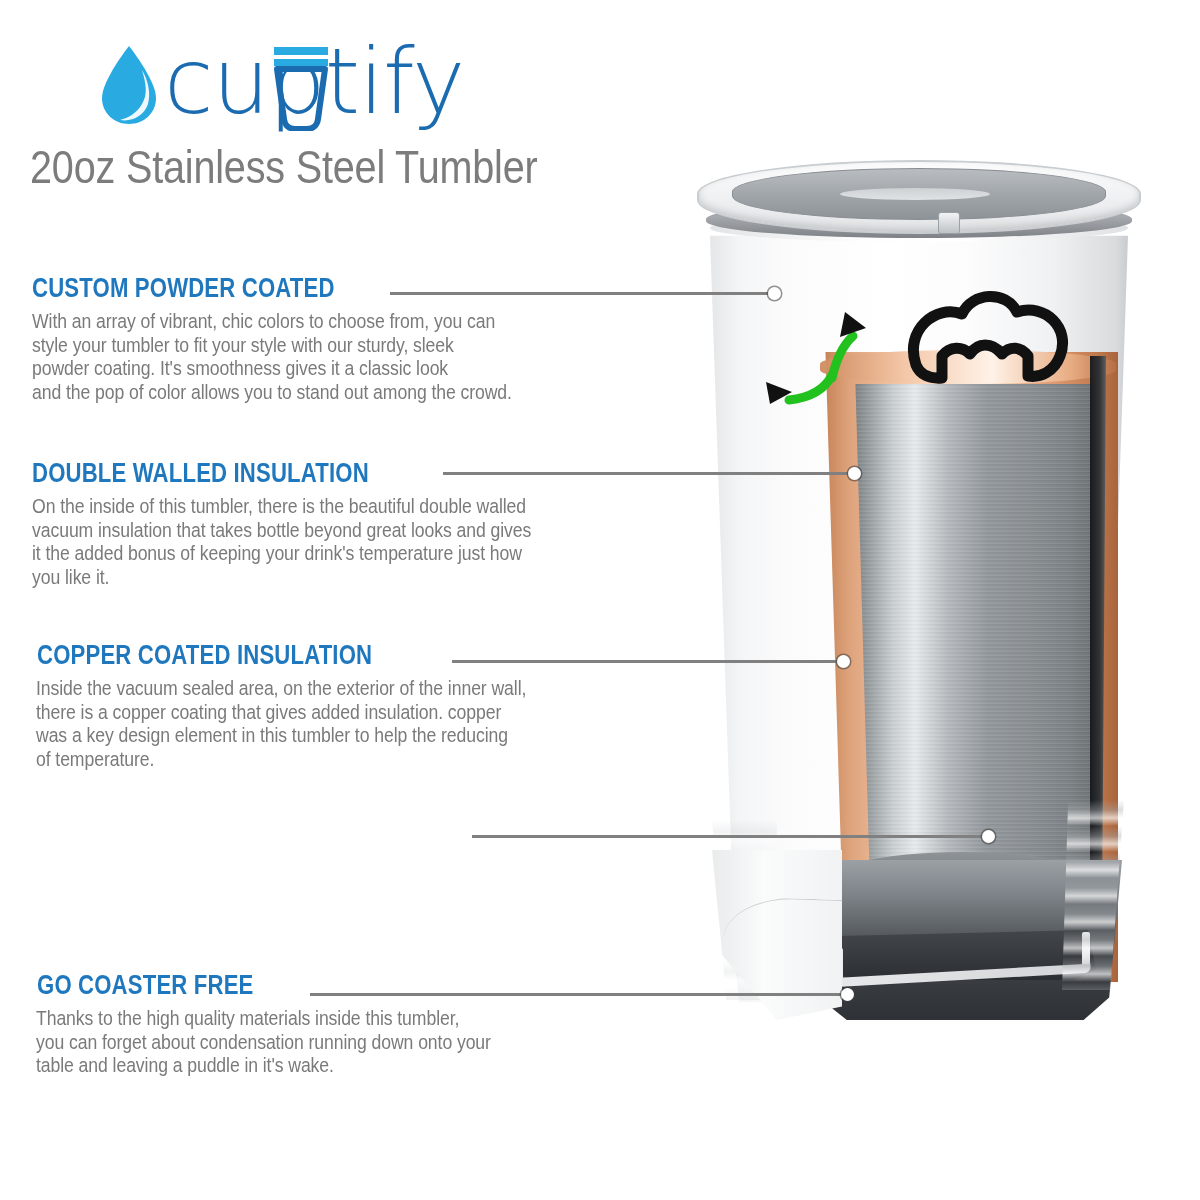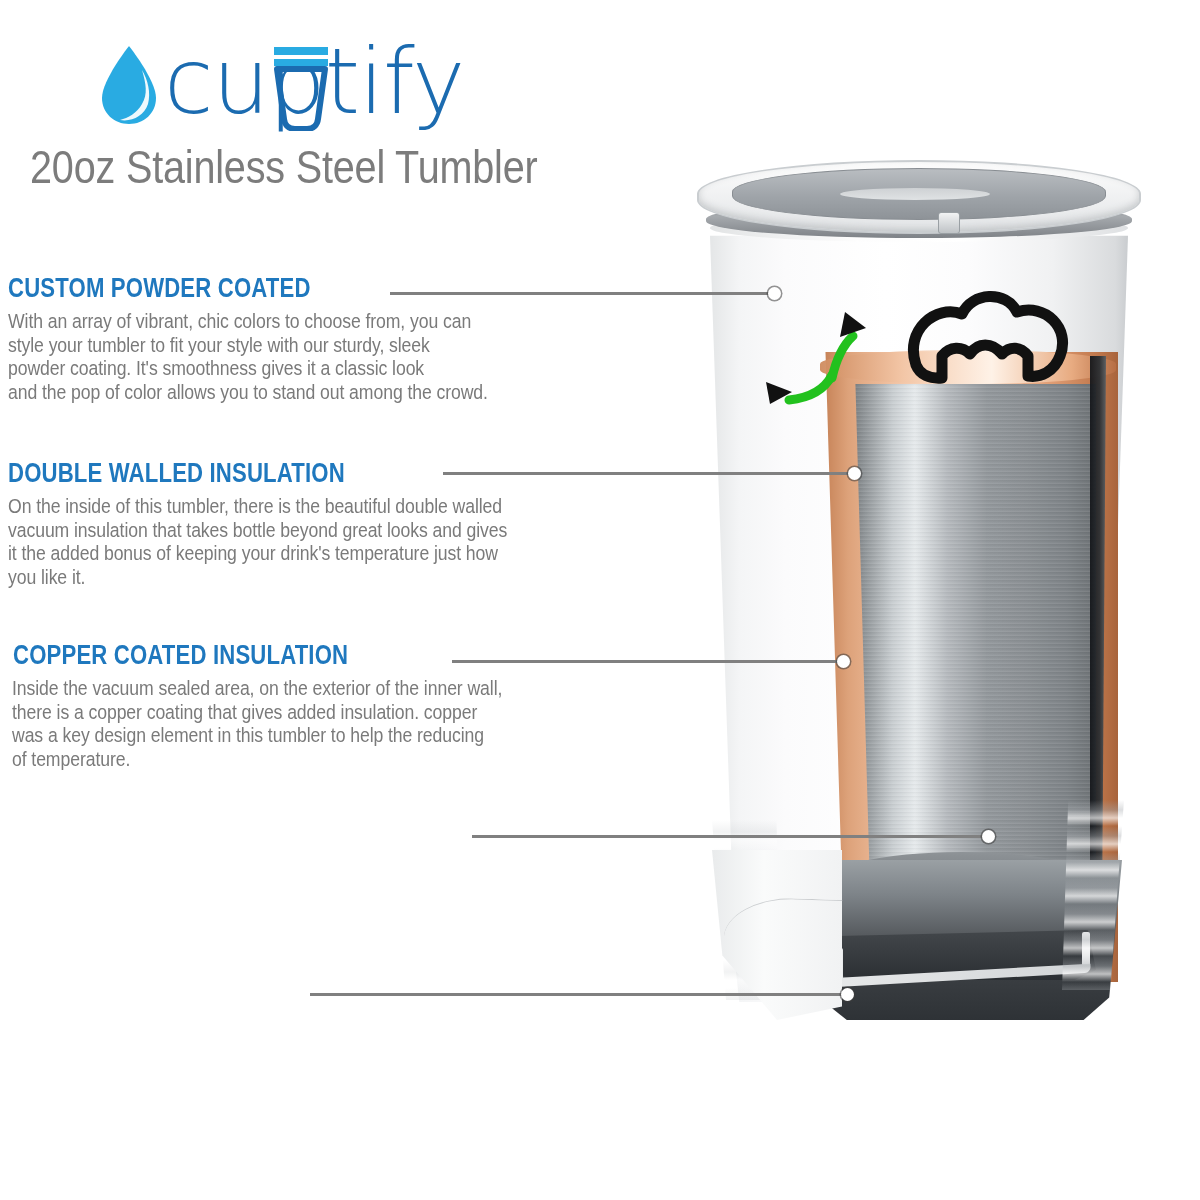--- a/index.html
+++ b/index.html
@@ -50,21 +50,21 @@
     color: #7c7c7c;
     font-family: "Liberation Sans", sans-serif;
     font-weight: 400;
     transform: scaleX(0.86);
     transform-origin: left center;
     white-space: nowrap;
     letter-spacing: -0.2px;
   }
 
   
-  .feature { position: absolute; left: 8px; }
+  .feature { position: absolute; left: 32px; }
   .feature h2 {
     font-size: 27px;
     font-weight: 700;
     color: #1f78be;
     font-family: "Liberation Sans", sans-serif;
     transform: scaleX(0.82);
     transform-origin: left center;
     white-space: nowrap;
     letter-spacing: 0.2px;
     margin: 0 0 6px 0;
@@ -377,20 +377,26 @@
 
   <div class="feature" id="f2">
     <h2>DOUBLE WALLED INSULATION</h2>
     <p>On the inside of this tumbler, there is the beautiful double walled
 vacuum insulation that takes bottle beyond great looks and gives
 it the added bonus of keeping your drink's temperature just how
 you like it.</p>
   </div>
 
 
+  <div class="feature indent" id="f5">
+    <h2>GO COASTER FREE</h2>
+    <p>Thanks to the high quality materials inside this tumbler,
+you can forget about condensation running down onto your
+ table and leaving a puddle in it's wake.</p>
+  </div>
 
   <div id="tumbler">
 
     <div id="body-shell"></div>
     <div id="ribs-left"></div>
 
     <div id="copper"></div>
     <div id="copper-top-sheen"></div>
     <div id="steel"></div>
     <div id="steel-brush"></div>

